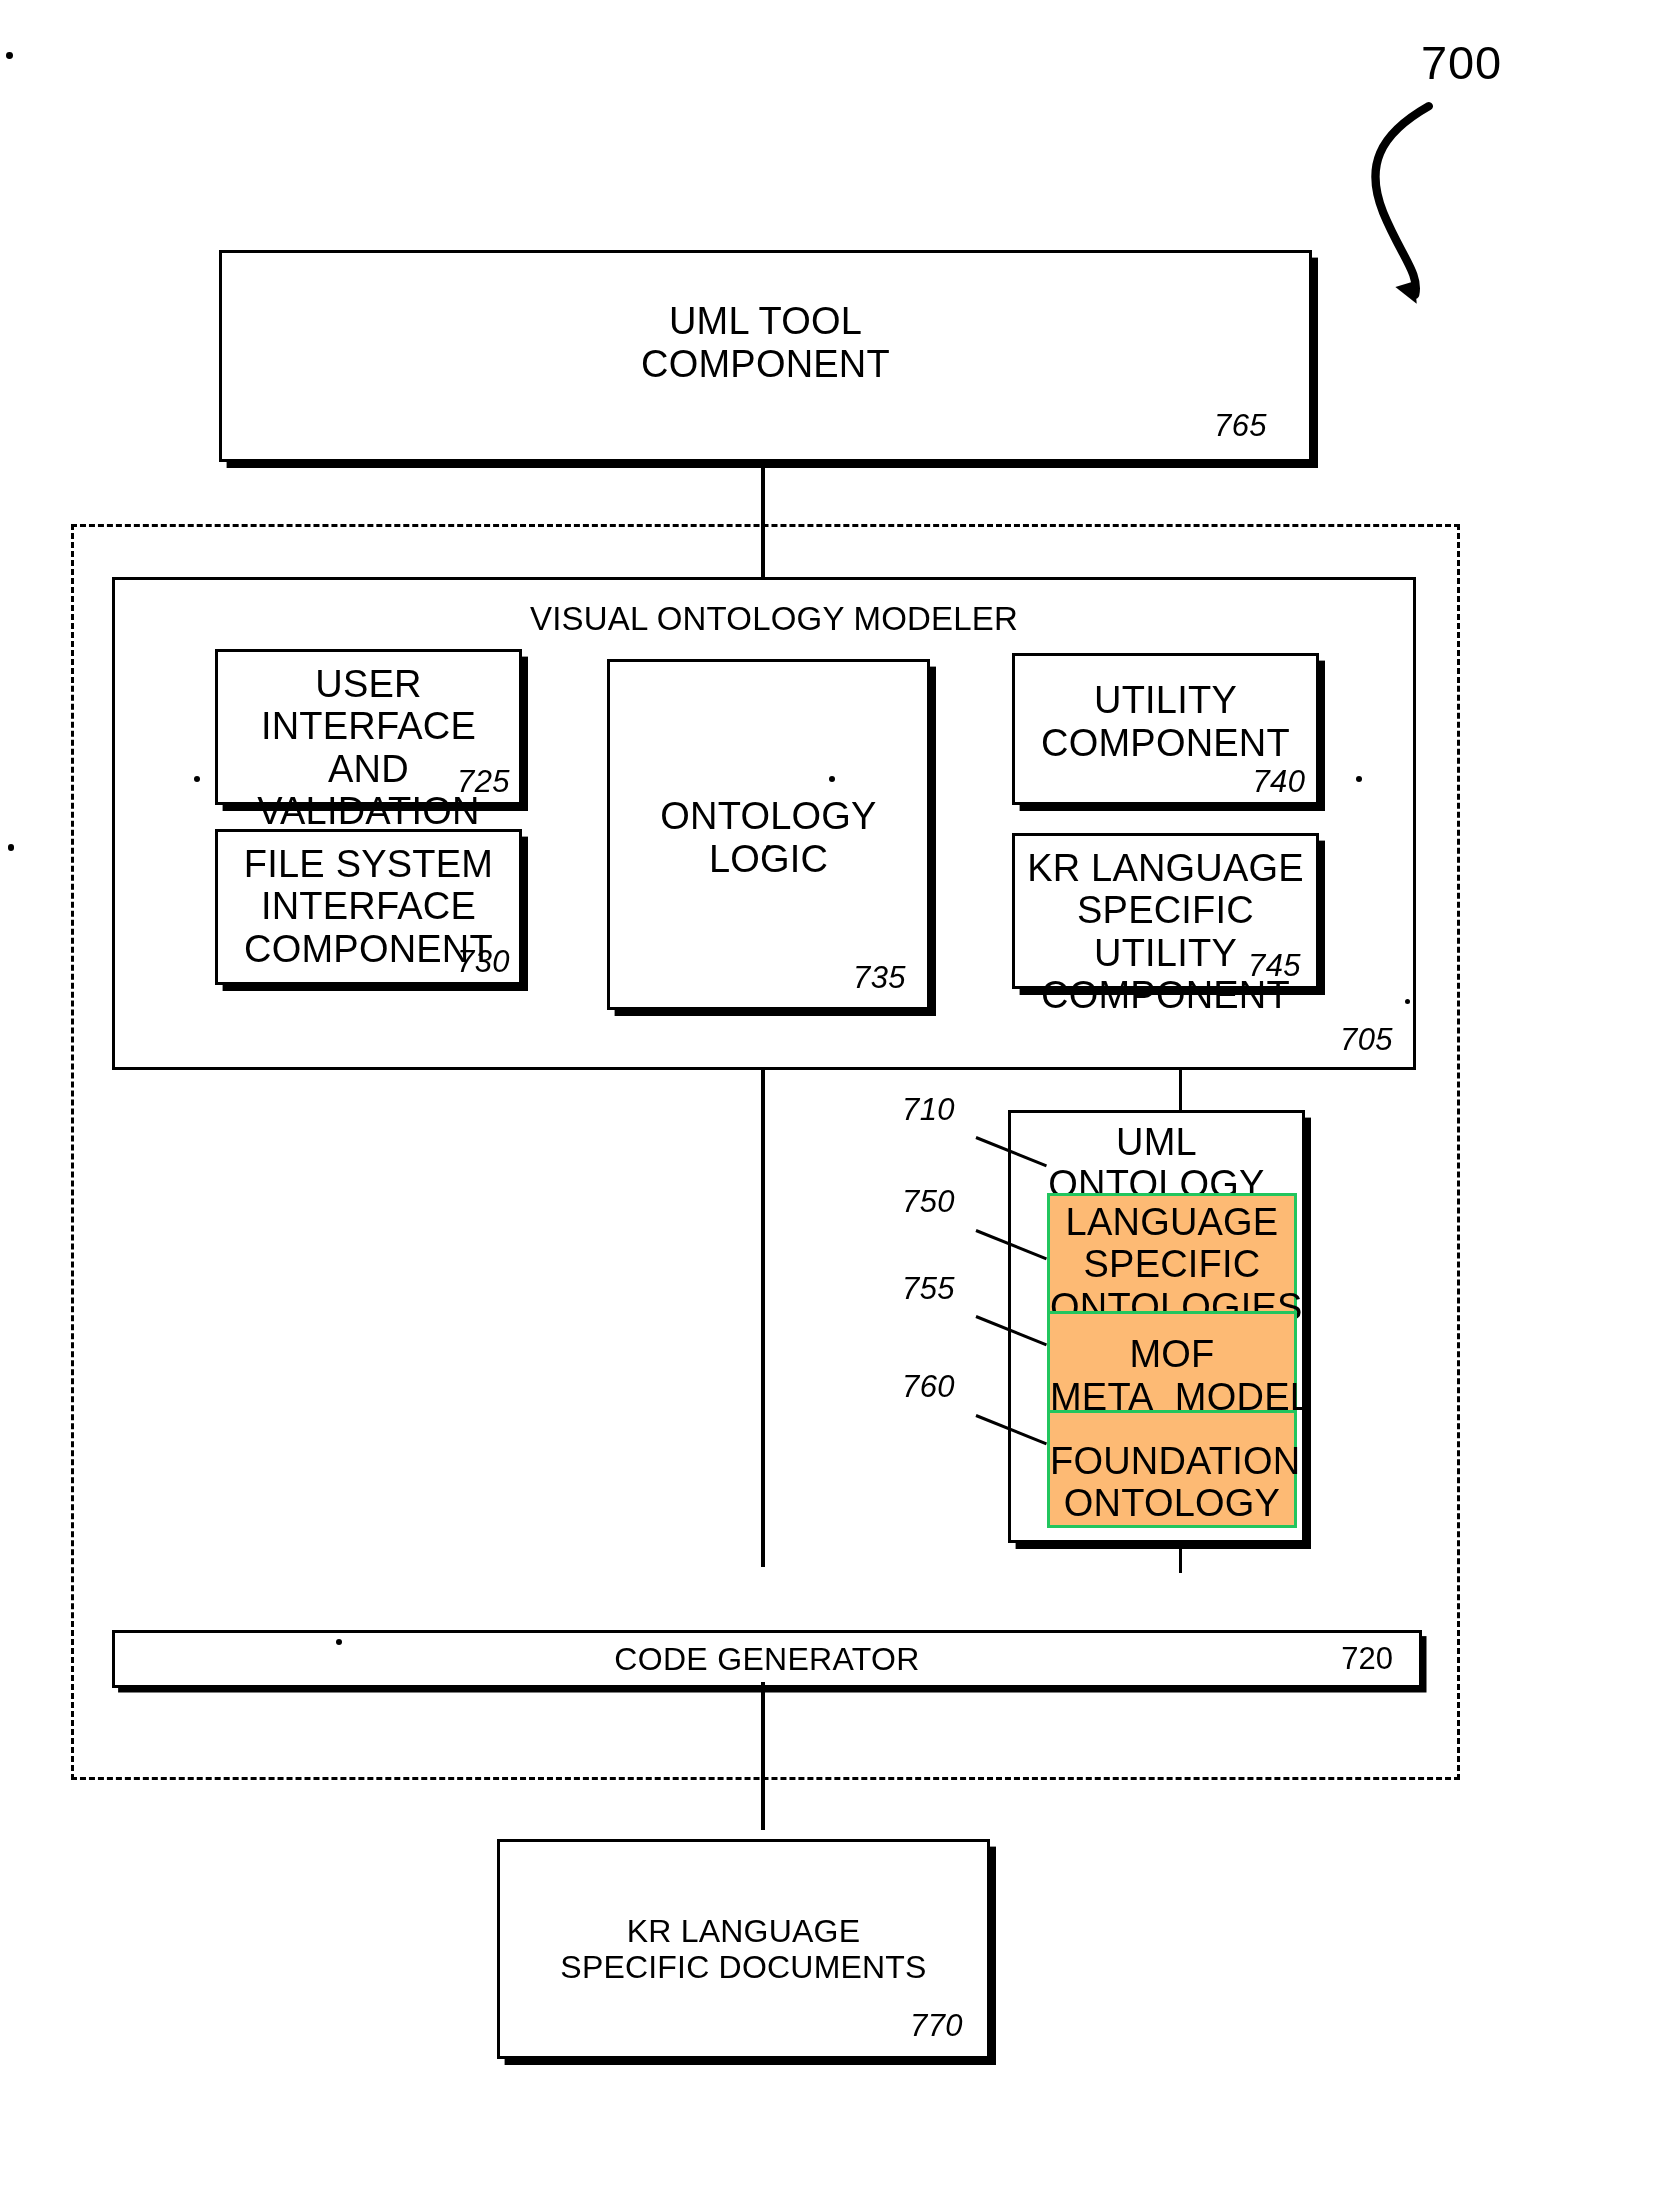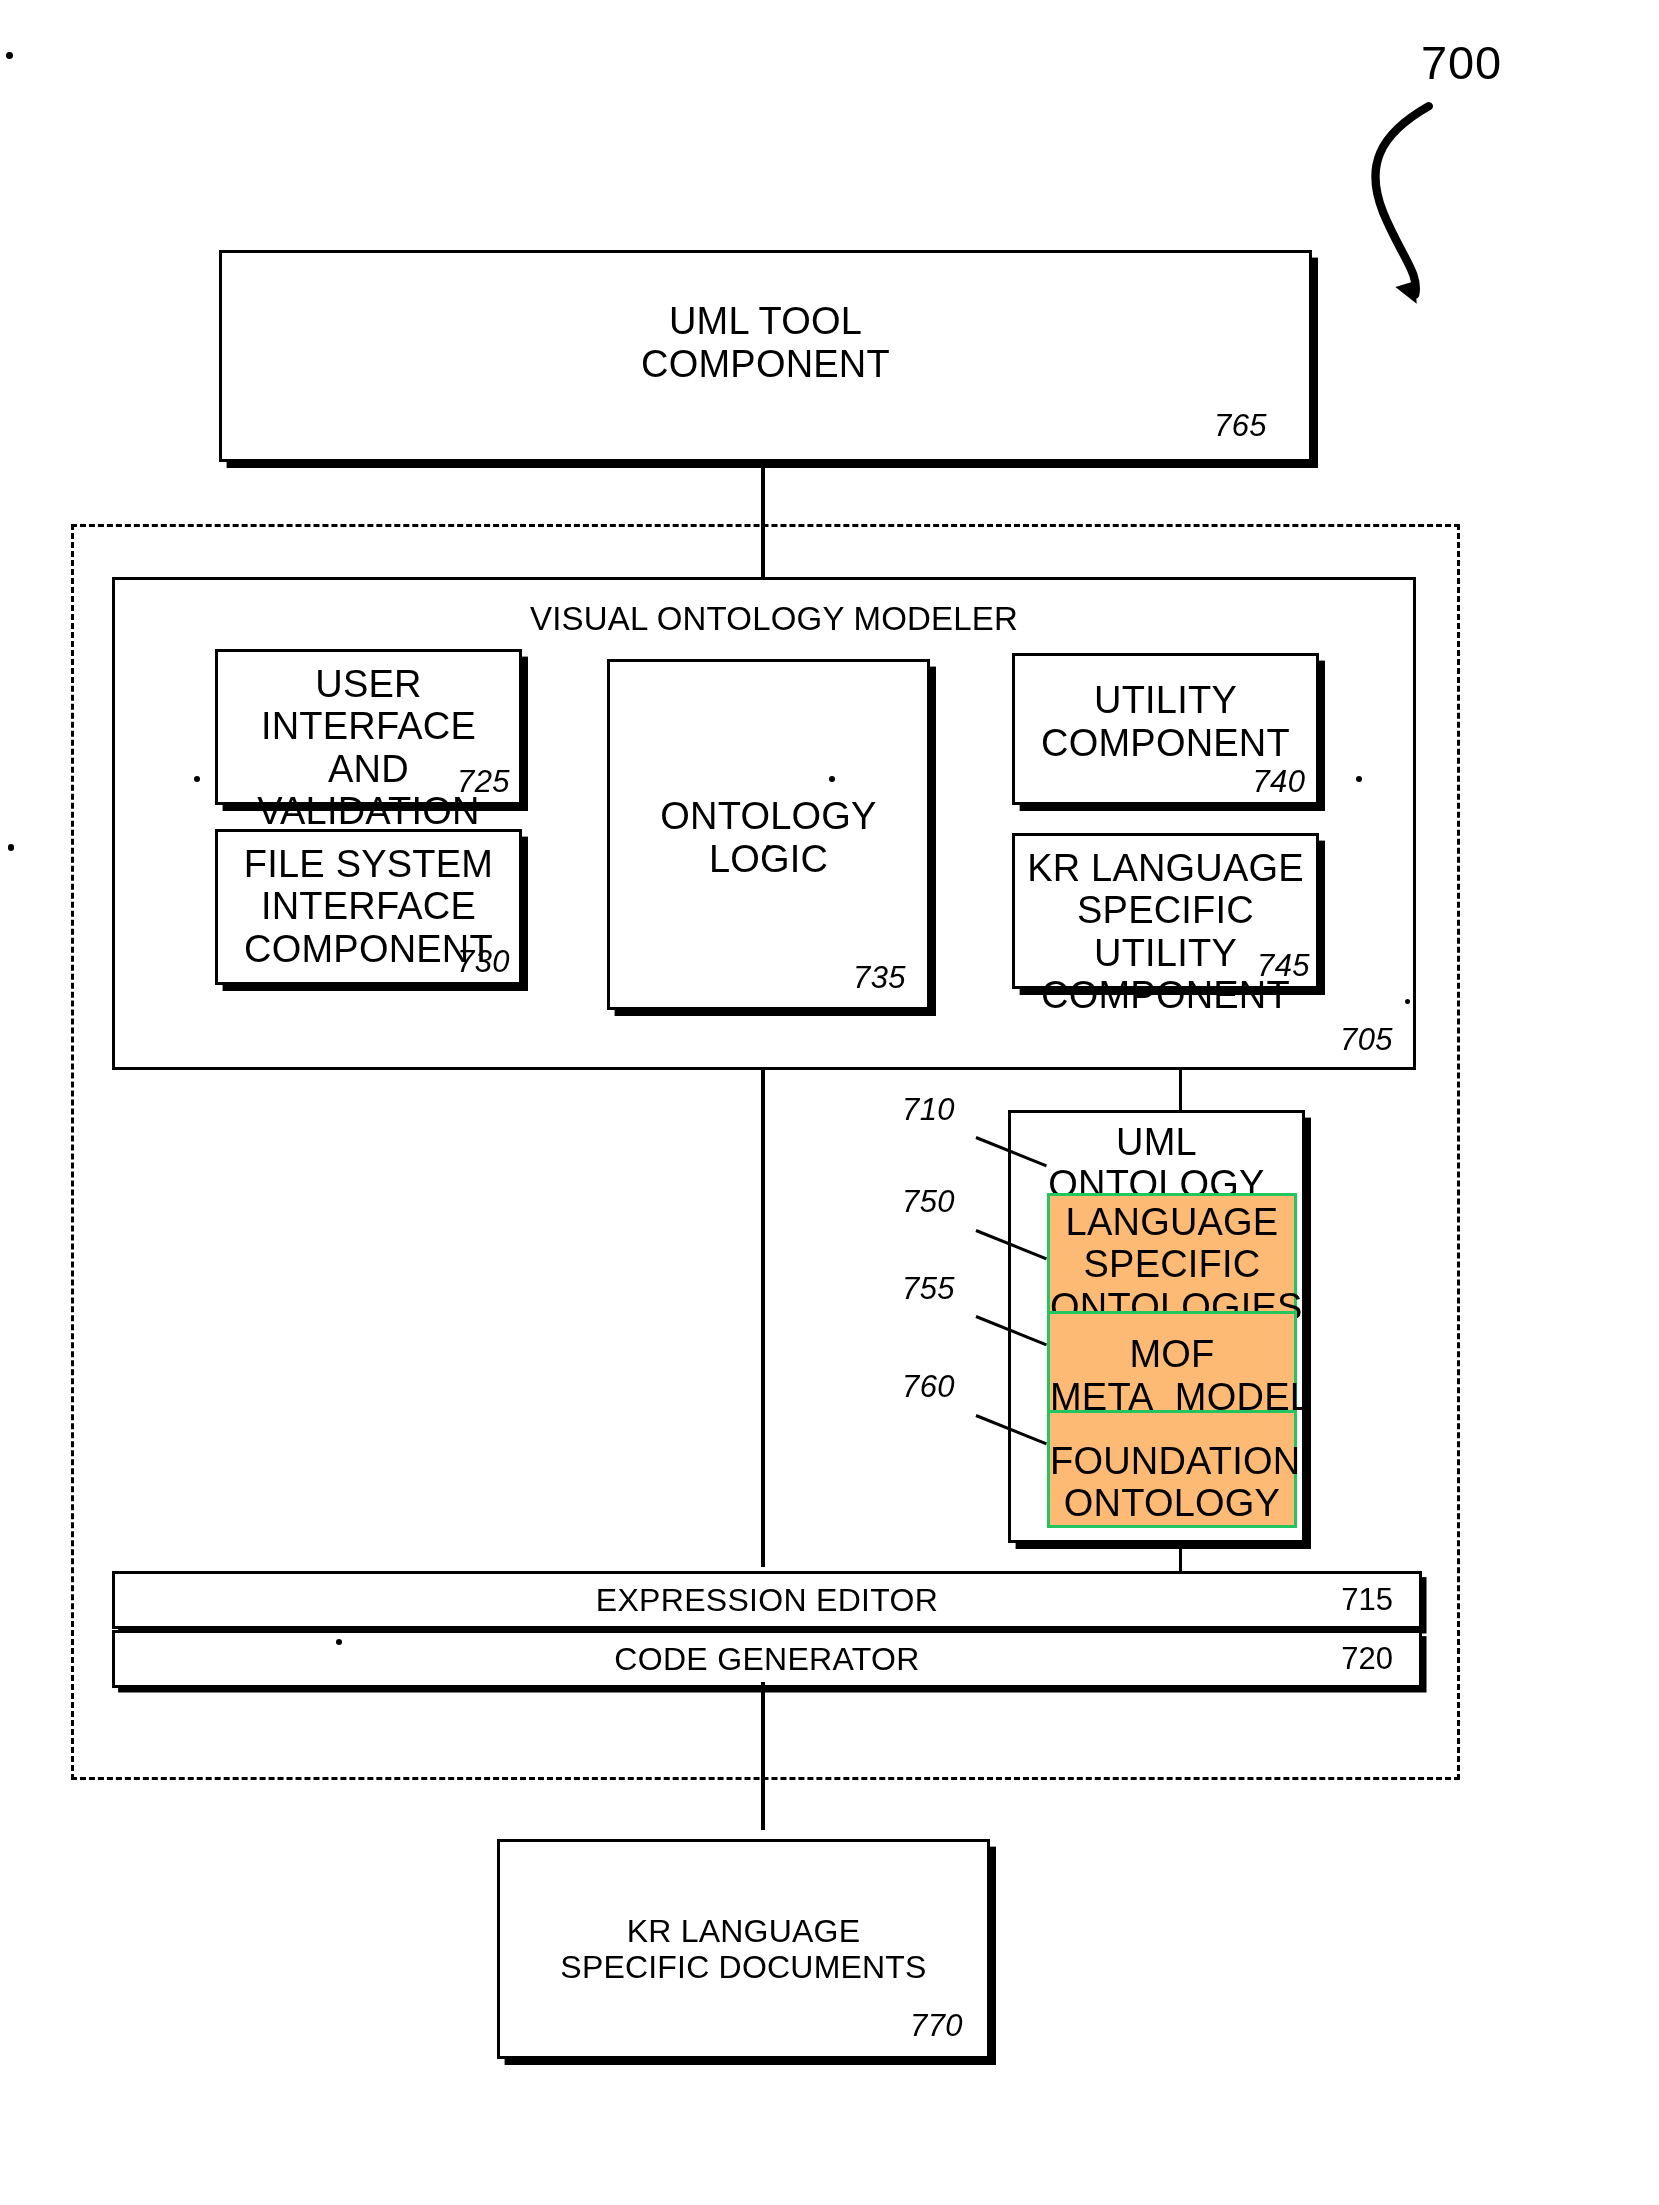--- a/index.html
+++ b/index.html
@@ -143,21 +143,21 @@
   <div class="abs box" style="left:1012px; top:653px; width:307px; height:152px;">
     <div class="box-title" style="top:23px;">UTILITY
 COMPONENT</div>
     <div class="ref" style="right:10.6px; bottom:4.6px;">740</div>
   </div>
 
   <div class="abs box" style="left:1012px; top:833px; width:307px; height:156px;">
     <div class="box-title" style="top:10.6px;">KR LANGUAGE
 SPECIFIC UTILITY
 COMPONENT</div>
-    <div class="ref" style="right:6px; bottom:4.6px;">745</div>
+    <div class="ref" style="right:15px; bottom:4.6px;">745</div>
   </div>
 
   <div class="vline" style="left:1179px; top:1070px; height:44px; width:3px;"></div>
 
   <div class="vline" style="left:761px; top:1070px; height:497px; width:3.8px;"></div>
 
   <div class="abs box" style="left:1008px; top:1110px; width:297px; height:433px;">
     <div class="box-title" style="top:7.6px;">UML ONTOLOGY
 LIBRARY</div>
 
@@ -183,24 +183,20 @@
   <div class="leader" style="left:976px; top:1229px; width:76px; transform:rotate(22deg);"></div>
 
   <div class="abs ref" style="left:902px; top:1273px;">755</div>
   <div class="leader" style="left:976px; top:1315px; width:76px; transform:rotate(22deg);"></div>
 
   <div class="abs ref" style="left:902px; top:1371px;">760</div>
   <div class="leader" style="left:976px; top:1414px; width:76px; transform:rotate(22deg);"></div>
 
   <div class="vline" style="left:1179px; top:1543px; height:30px; width:3px;"></div>
 
-  <div class="bar" style="left:112px; top:1571px; width:1304px; height:52px;">
-    <span class="bar-label">EXPRESSION EDITOR</span>
-    <span class="bar-ref">715</span>
-  </div>
 
   <div class="bar" style="left:112px; top:1630px; width:1304px; height:52px;">
     <span class="bar-label">CODE GENERATOR</span>
     <span class="bar-ref">720</span>
   </div>
 
   <div class="vline" style="left:761px; top:1682px; height:148px;"></div>
 
   <div class="abs box" style="left:497px; top:1839px; width:493px; height:220px;">
     <div class="box-title" style="top:72px; font-size:32px;">KR LANGUAGE

